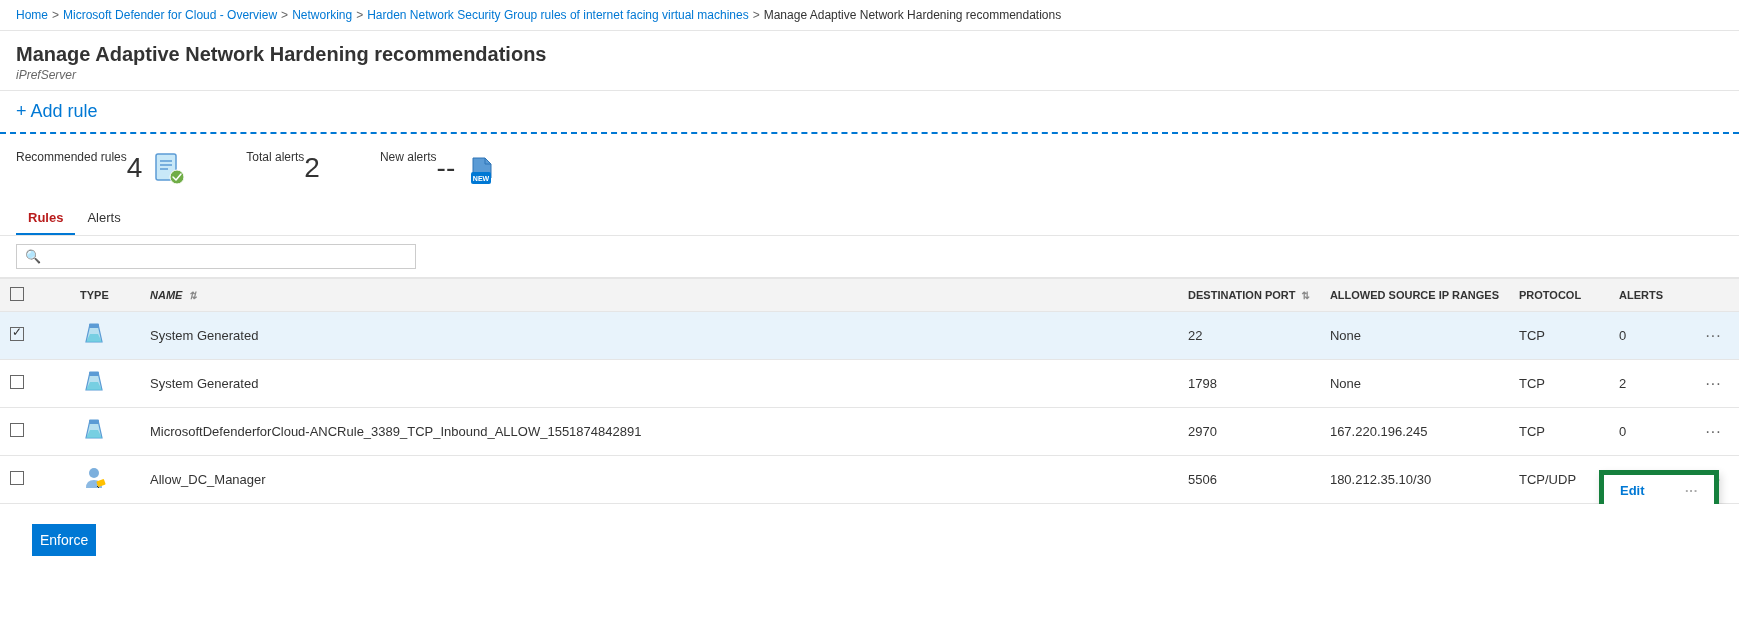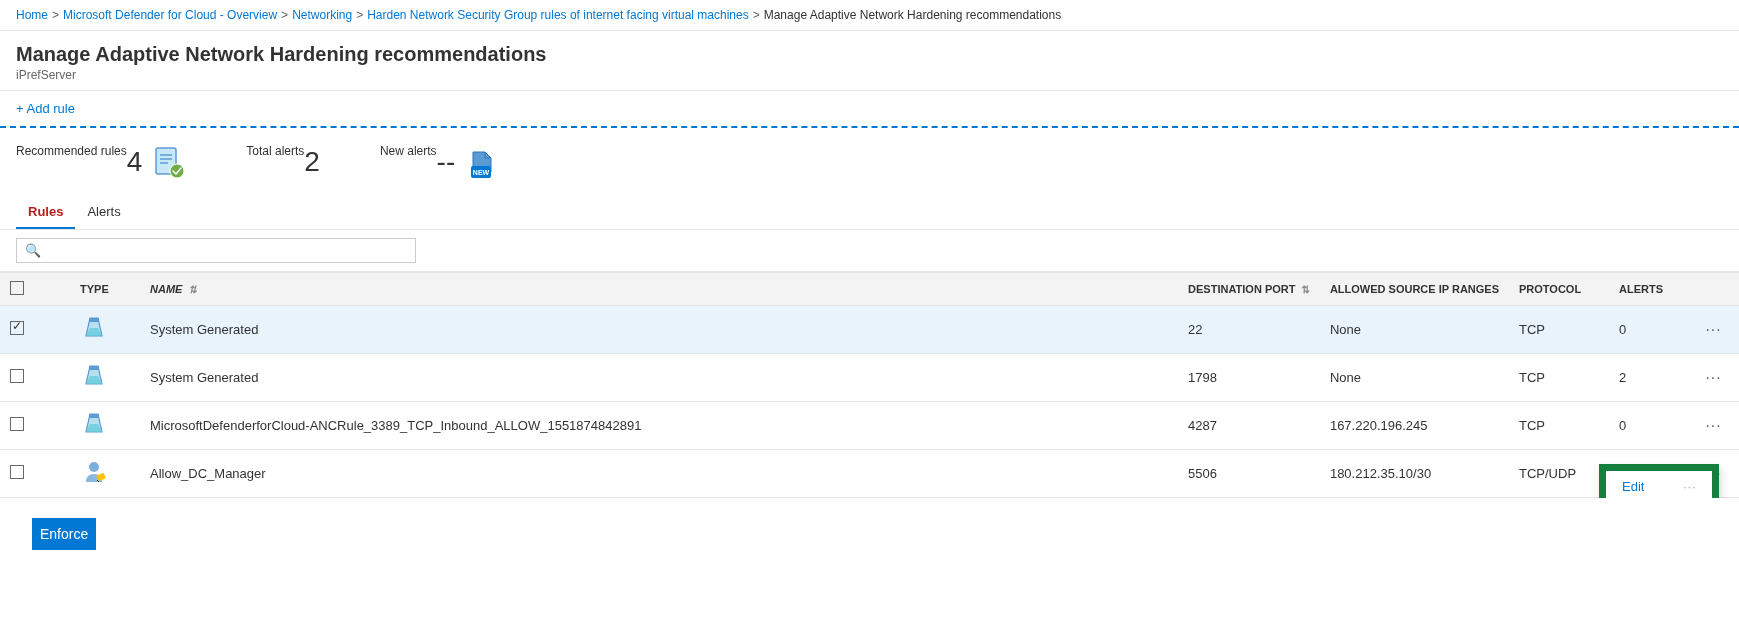--- a/index.html
+++ b/index.html
@@ -5,24 +5,24 @@
     * { box-sizing: border-box; margin: 0; padding: 0; }
     body { font-family: 'Segoe UI', Arial, sans-serif; font-size: 13px; color: #333; background: #fff; }
 
     .breadcrumb { display: flex; align-items: center; padding: 8px 16px; font-size: 12px; color: #0078d4; border-bottom: 1px solid #e5e5e5; flex-wrap: wrap; }
     .breadcrumb span { color: #333; }
     .breadcrumb a { color: #0078d4; text-decoration: none; cursor: pointer; }
     .breadcrumb .sep { margin: 0 4px; color: #666; }
 
     .page-header { padding: 12px 16px 8px; border-bottom: 1px solid #e5e5e5; }
     .page-title { font-size: 20px; font-weight: 600; color: #333; }
-    .page-subtitle { font-size: 12px; color: #666; margin-top: 2px; }
+    .page-subtitle { font-size: 12px; color: #666; margin-top: 2px; font-style: italic; }
 
     .toolbar { padding: 10px 16px; border-bottom: 2px dashed #0078d4; }
-    .add-rule-btn { display: flex; align-items: center; gap: 4px; color: #0078d4; cursor: pointer; font-size: 13px; background: none; border: none; padding: 0; }
+    .add-rule-btn { display: flex; align-items: center; gap: 4px; color: #0078d4; cursor: pointer; font-size: 18px; background: none; border: none; padding: 0; }
 
     .stats-section { display: flex; gap: 60px; padding: 16px 16px 8px; }
     .stat-item { display: flex; flex-direction: row; text-align: center; }
     .stat-label { font-size: 12px; color: #333; margin-bottom: 4px; }
     .stat-value-row { display: flex; align-items: center; gap: 8px; }
     .stat-number { font-size: 28px; font-weight: 300; color: #333; }
     .stat-icon { width: 36px; height: 36px; }
 
     .tabs-section { padding: 8px 16px 0; border-bottom: 1px solid #e5e5e5; display: flex; gap: 0; }
     .tab { padding: 8px 12px; cursor: pointer; font-size: 13px; color: #333; border-bottom: 2px solid transparent; }
@@ -45,21 +45,21 @@
     .checkbox-cell { width: 30px; }
     .checkbox { width: 14px; height: 14px; border: 1px solid #666; display: inline-block; position: relative; }
     .checkbox.checked::after { content: '✓'; position: absolute; top: -3px; left: 1px; font-size: 12px; color: #333; }
 
     .type-cell { width: 60px; }
 
     .name-cell { color: #333; }
 
     .more-btn { background: none; border: none; cursor: pointer; font-size: 16px; color: #666; padding: 2px 6px; }
 
-    .context-menu { position: absolute; right: 60px; background: #fff; border: 7px solid #15803d; box-shadow: 2px 4px 8px rgba(0,0,0,0.15); z-index: 100; min-width: 120px; }
+    .context-menu { position: absolute; right: 60px; background: #fff; border: 5px solid #15803d; box-shadow: 2px 4px 8px rgba(0,0,0,0.15); z-index: 100; min-width: 120px; font-weight: bold; }
     .context-menu-item { padding: 8px 16px; cursor: pointer; font-size: 13px; color: #0078d4; display: flex; align-items: center; justify-content: space-between; }
 
     .enforce-btn { margin: 12px 16px; background: #0078d4; color: #fff; border: none; padding: 8px 8px; font-size: 14px; cursor: pointer; font-weight: 500; }
 
     .col-type { width: 70px; }
     .col-name { min-width: 200px; font-style: italic; }
     .col-dest { width: 130px; }
     .col-src { width: 180px; }
     .col-proto { width: 100px; }
     .col-alerts { width: 80px; }
@@ -210,21 +210,21 @@
           <div class="checkbox"></div>
         </td>
         <td class="type-cell">
           <svg width="28" height="28" viewBox="0 0 28 28">
             <polygon points="10,4 18,4 22,22 6,22" fill="#b8e0f0" stroke="#5b9bd5" stroke-width="1.2"></polygon>
             <rect x="9" y="4" width="10" height="4" rx="1" fill="#5b9bd5"></rect>
             <polygon points="10,14 18,14 22,22 6,22" fill="#5bc8dc" opacity="0.7"></polygon>
           </svg>
         </td>
         <td class="name-cell">MicrosoftDefenderforCloud-ANCRule_3389_TCP_Inbound_ALLOW_1551874842891</td>
-        <td>4287</td>
+        <td>2970</td>
         <td>167.220.196.245</td>
         <td>TCP</td>
         <td>0</td>
         <td>
           <button class="more-btn">···</button>
         </td>
       </tr>
 
       <tr>
         <td class="checkbox-cell">

